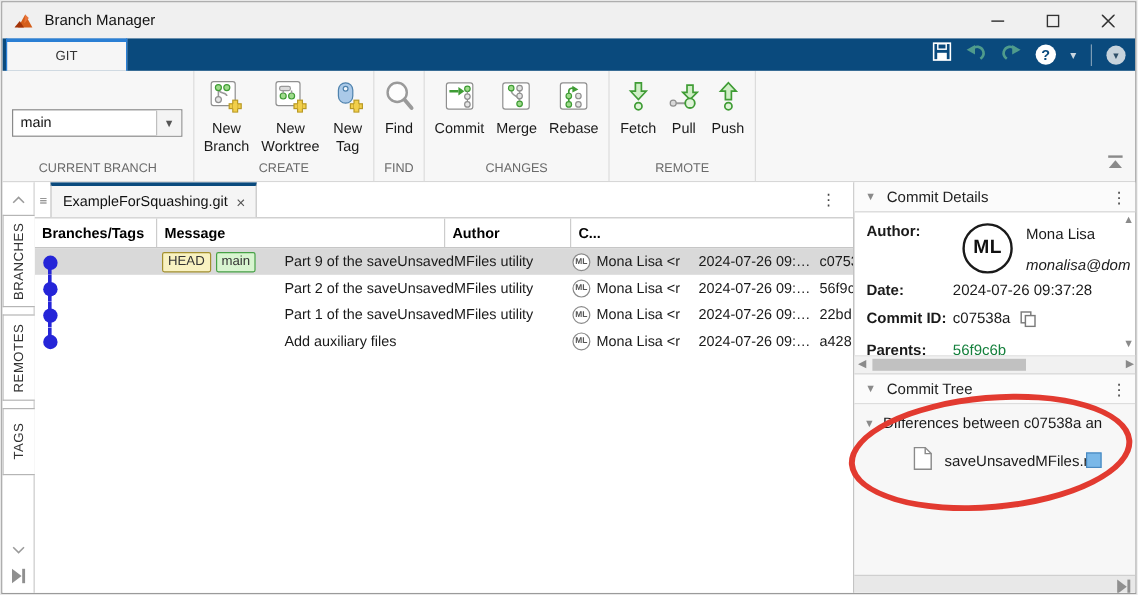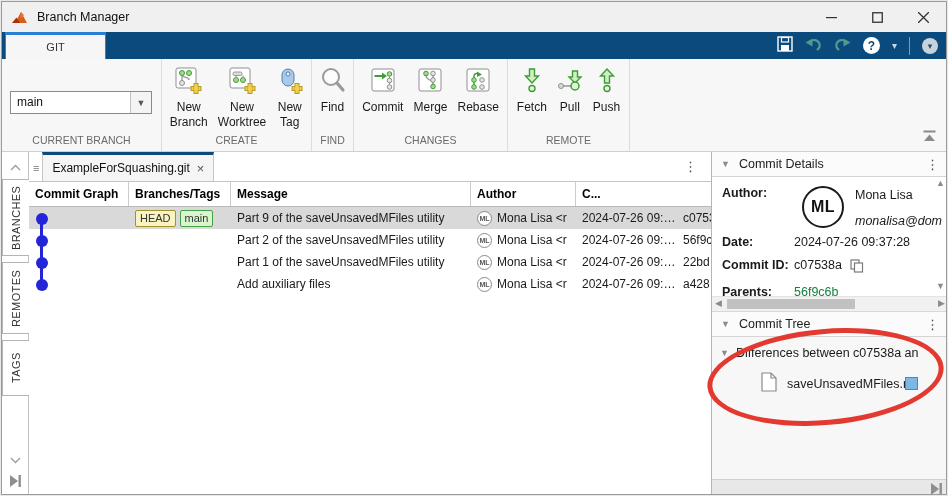--- a/index.html
+++ b/index.html
@@ -374,21 +374,20 @@
       <div class="tabbar">
         <span class="grip">≡</span>
         <div class="doc-tab">
           <span>ExampleForSquashing.git</span>
           <span class="close">×</span>
         </div>
         <span class="kebab tab-kebab">⋮</span>
       </div>
 
       <div class="thead">
-        <div class="th c0">Commit Graph</div>
         <div class="th c1">Branches/Tags</div>
         <div class="th c2">Message</div>
         <div class="th c3">Author</div>
         <div class="th c5">C...</div>
       </div>
 
       <div class="tr selected">
         <div class="td c0 graphcell">
             <span class="gline first"></span>
             <span class="gdot"></span>

